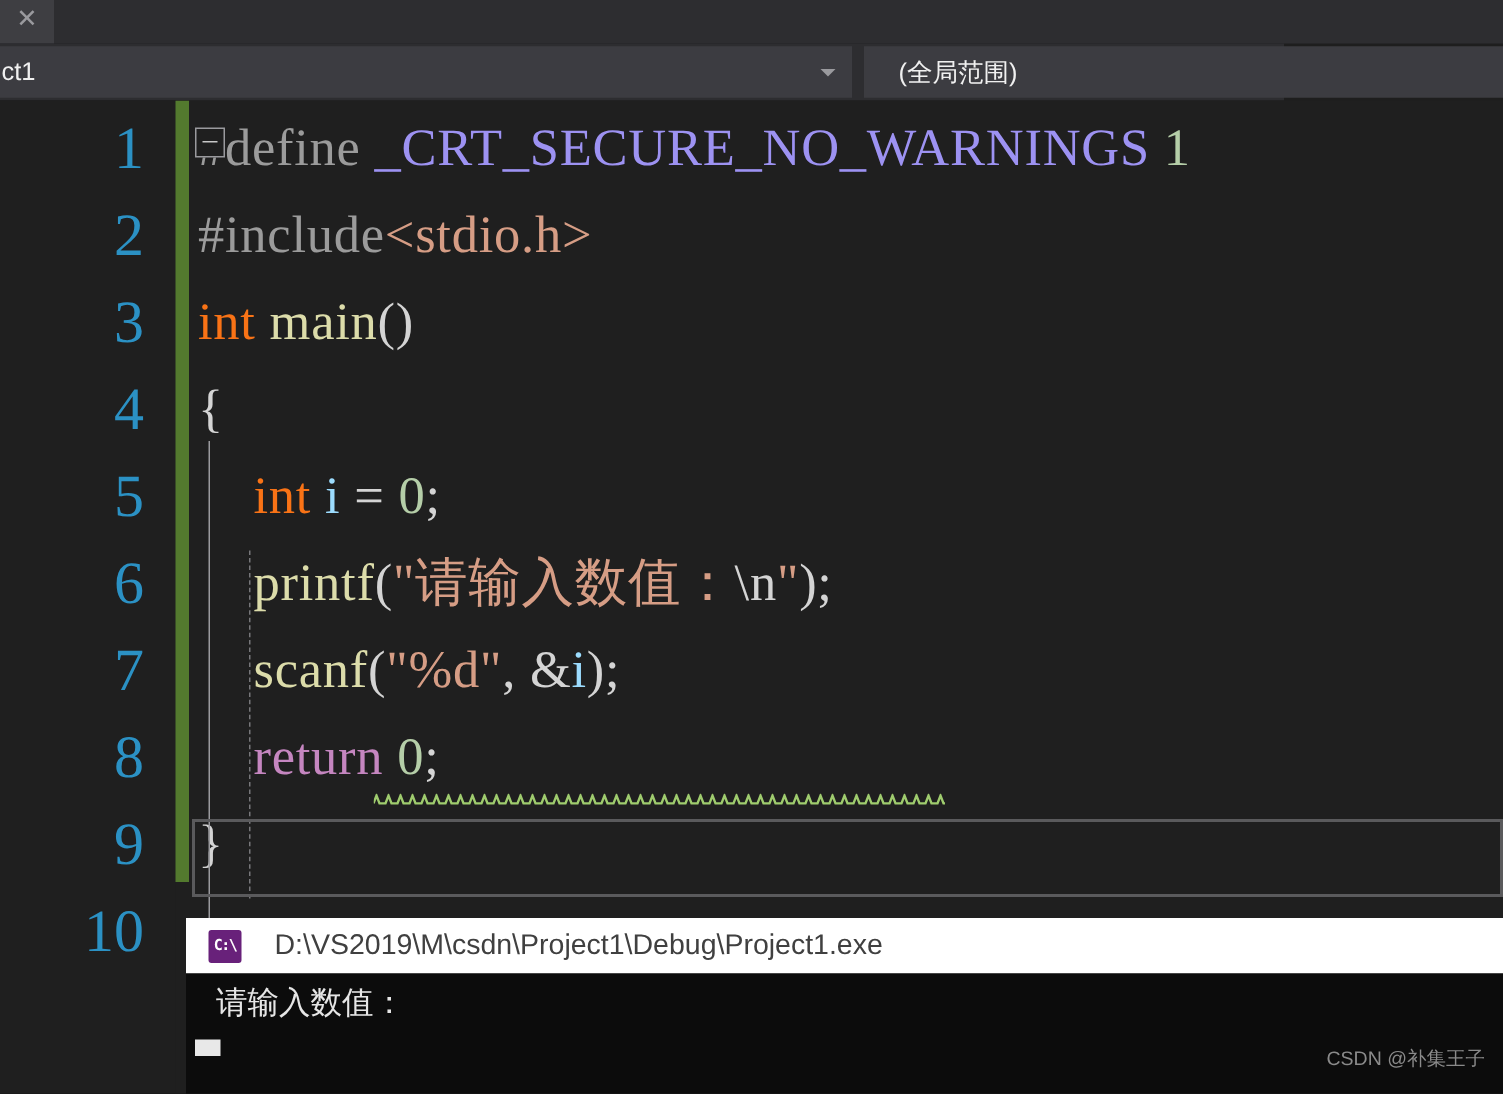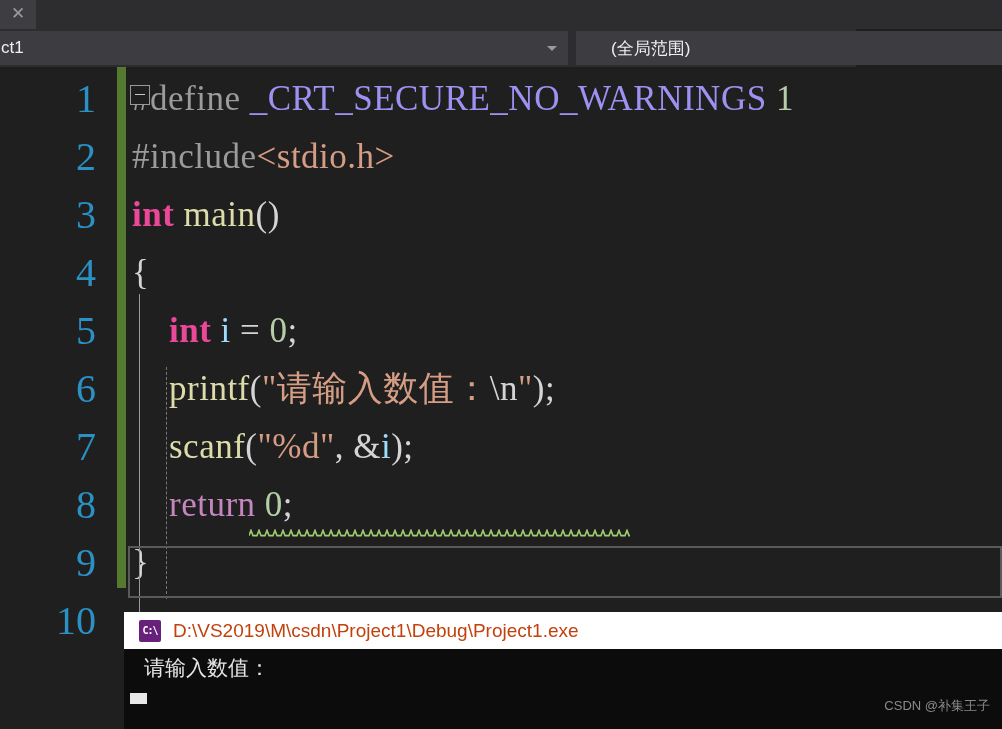--- a/index.html
+++ b/index.html
@@ -56,21 +56,21 @@
     left: 576px; width: 428px;
   }
   .combo-text {
     color: #f0f0f0;
     font-size: 17px;
     padding-left: 4px;
     white-space: nowrap;
     overflow: hidden;
     font-family: "Liberation Sans", sans-serif;
   }
-  .combo-right .combo-text { padding-left: 34px; }
+  .combo-right .combo-text { padding-left: 22px; }
   .combo-arrow {
     position: absolute; right: 10px; top: 50%;
     margin-top: -2px;
     width: 0; height: 0;
     border-left: 5px solid transparent;
     border-right: 5px solid transparent;
     border-top: 5px solid #9a9a9e;
   }
 
   
@@ -111,21 +111,21 @@
     white-space: pre;
     font-family: "Liberation Serif", serif;
     font-size: 35px;
     letter-spacing: 0.5px;
   }
 
   
   .t-pp    { color: #9b9b9b; }   
   .t-macro { color: #9d92f2; }   
   .t-str   { color: #d69d85; margin-top: 28px; }   
-  .t-kw    { color: #ec4899; font-weight: bold; }   
+  .t-kw    { color: #f97316; }   
   .t-fn    { color: #dcdcaa; }   
   .t-num   { color: #b5cea8; }   
   .t-var   { color: #9cdcfe; }   
   .t-ret   { color: #c586c0; }   
   .t-plain { color: #d4d4d4; }
   .t-brace { color: #d4d4d4; }
 
   
   .collapse-box {
     position: absolute; left: 130px; top: 18px;
@@ -196,23 +196,23 @@
     display: flex; align-items: center; justify-content: center;
   }
   .console-icon span {
     color: #ffffff;
     font-family: "DejaVu Sans Mono", monospace;
     font-size: 10px;
     font-weight: bold;
     letter-spacing: -1px;
   }
   .console-title-text {
-    color: #c2410c;
+    color: #404040;
     font-size: 19px;
-    margin-left: 12px;
+    margin-left: 22px;
     white-space: nowrap;
     font-family: "Liberation Sans", sans-serif;
   }
   .console-body {
     position: absolute; left: 0; top: 37px;
     width: 878px; height: 80px;
     background: #0c0c0c;
   }
   .console-line {
     position: absolute; left: 20px; top: 5px;

